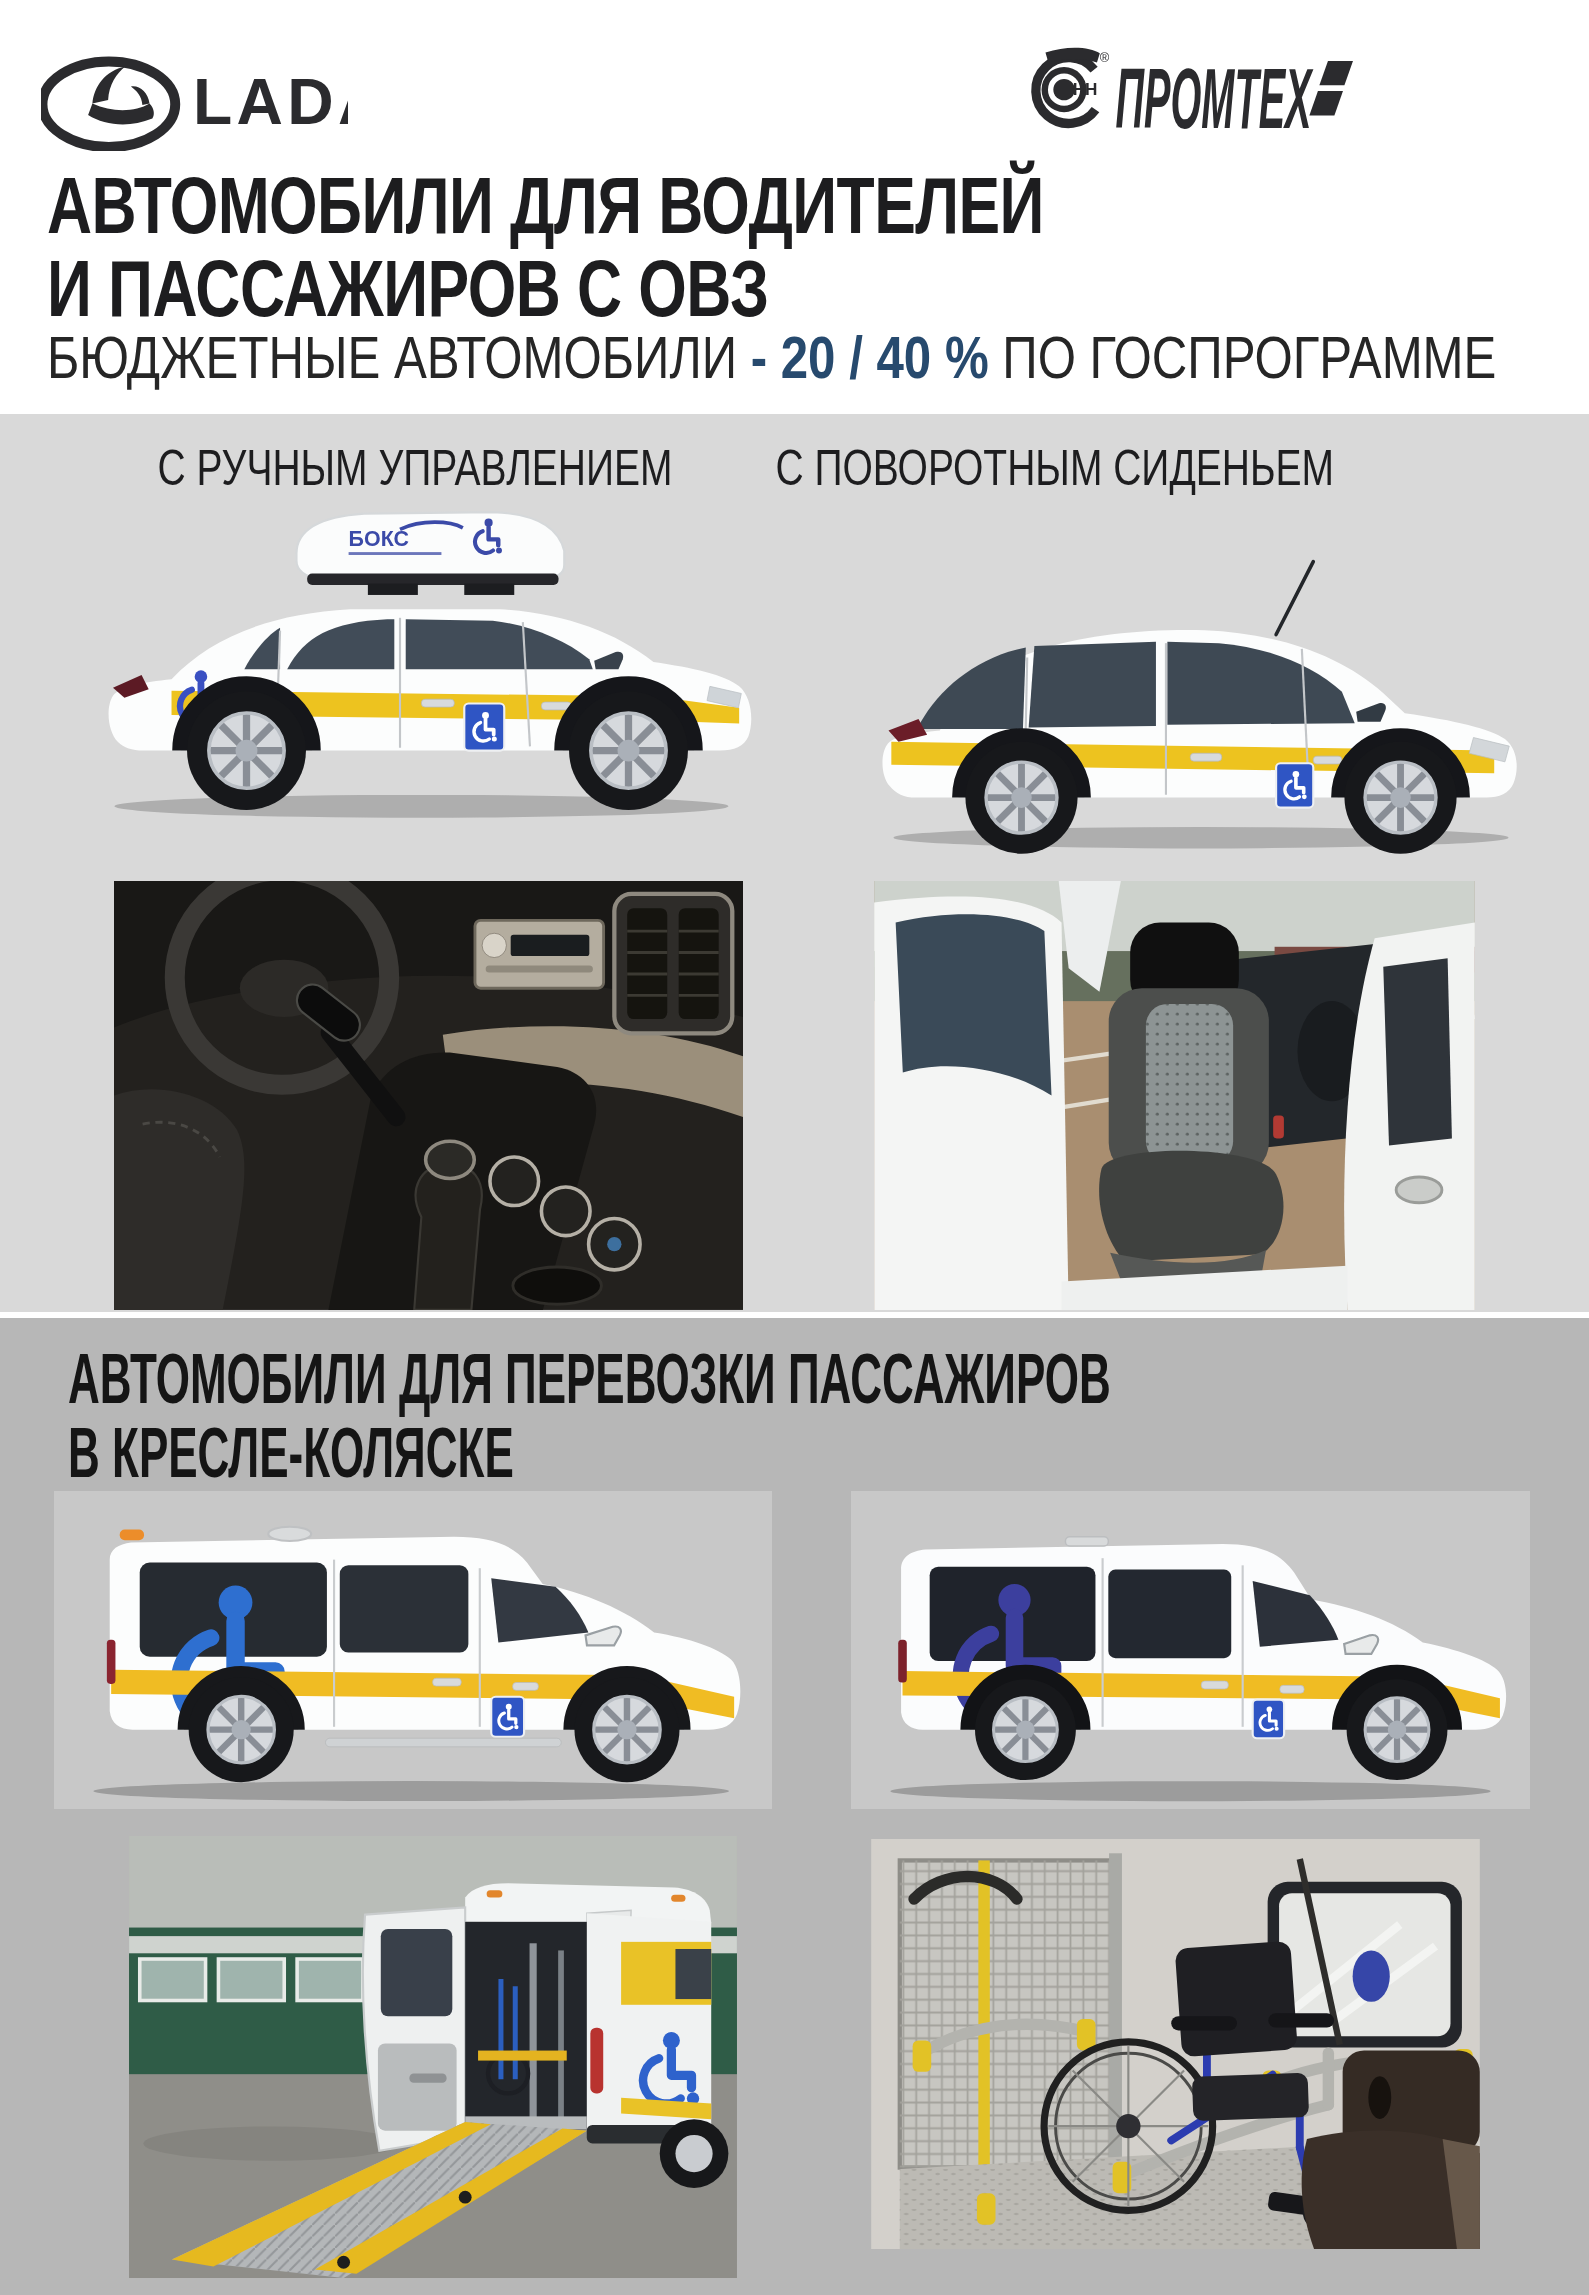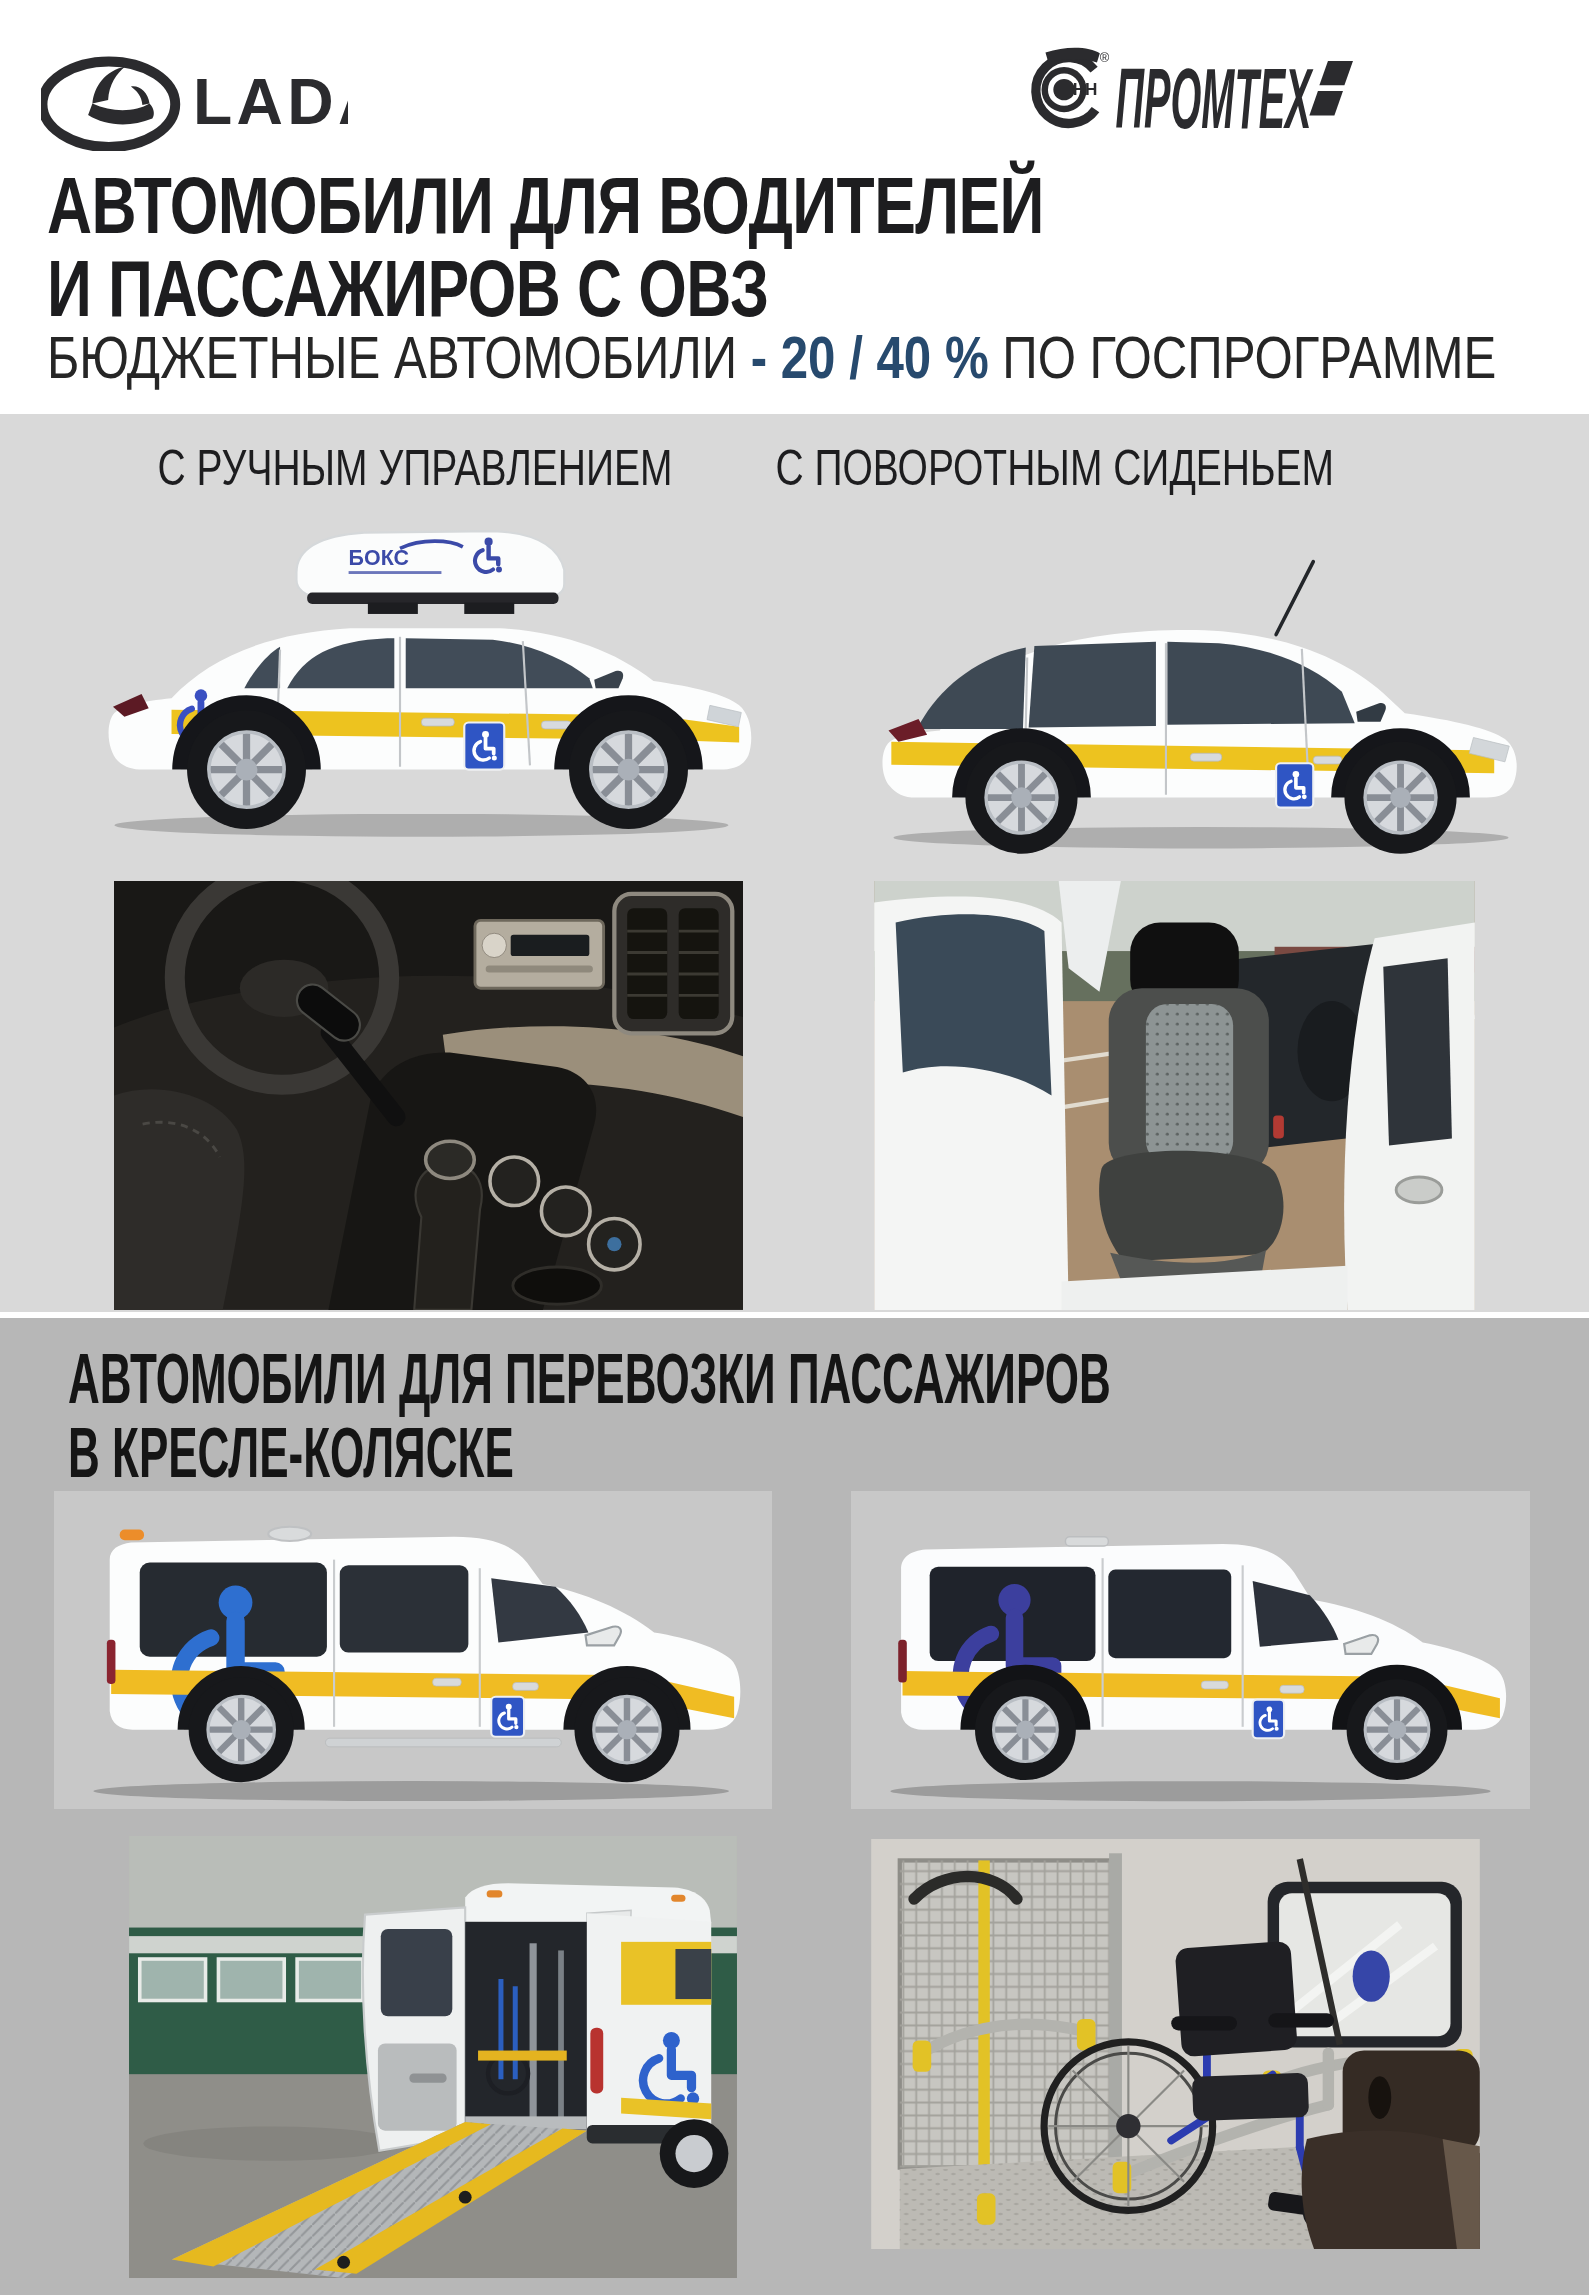--- a/index.html
+++ b/index.html
@@ -98,21 +98,21 @@
 
   <div class="abs h1line" style="top:166px">АВТОМОБИЛИ ДЛЯ ВОДИТЕЛЕЙ</div>
   <div class="abs h1line" style="top:249px">И ПАССАЖИРОВ С ОВЗ</div>
   <div class="abs subtitle">
     <span>БЮДЖЕТНЫЕ АВТОМОБИЛИ </span><b>- 20 / 40 %</b><span> ПО ГОСПРОГРАММЕ</span>
   </div>
 
   <div class="abs collabel" style="left:104px">С РУЧНЫМ УПРАВЛЕНИЕМ</div>
   <div class="abs collabel" style="left:722px">С ПОВОРОТНЫМ СИДЕНЬЕМ</div>
 
-  <figure class="ph" style="left:64px;top:504px;width:722px;height:357px">
+  <figure class="ph" style="left:64px;top:485px;width:722px;height:357px">
     <svg viewBox="0 0 1010 500">
       <ellipse cx="500" cy="450" rx="430" ry="16" fill="#aeaeae"></ellipse>
       <g>
         <path d="M325 96 C325 62 360 44 420 40 L600 38 C660 40 692 60 700 92 L700 112 C700 124 690 130 672 130 L358 130 C336 130 325 118 325 106 Z" fill="#fbfcfc" stroke="#d5d8da" stroke-width="3"></path>
         <rect x="340" y="124" width="352" height="16" rx="7" fill="#26262a"></rect>
         <rect x="425" y="138" width="70" height="16" fill="#1c1d20"></rect>
         <rect x="560" y="138" width="70" height="16" fill="#1c1d20"></rect>
         <text x="398" y="86" font-size="30" font-weight="bold" fill="#3b4aa8">БОКС</text>
         <path d="M470 62 C500 48 540 50 558 60" fill="none" stroke="#3b4aa8" stroke-width="5"></path>
         <rect x="398" y="94" width="130" height="4" fill="#6b76bb"></rect>

